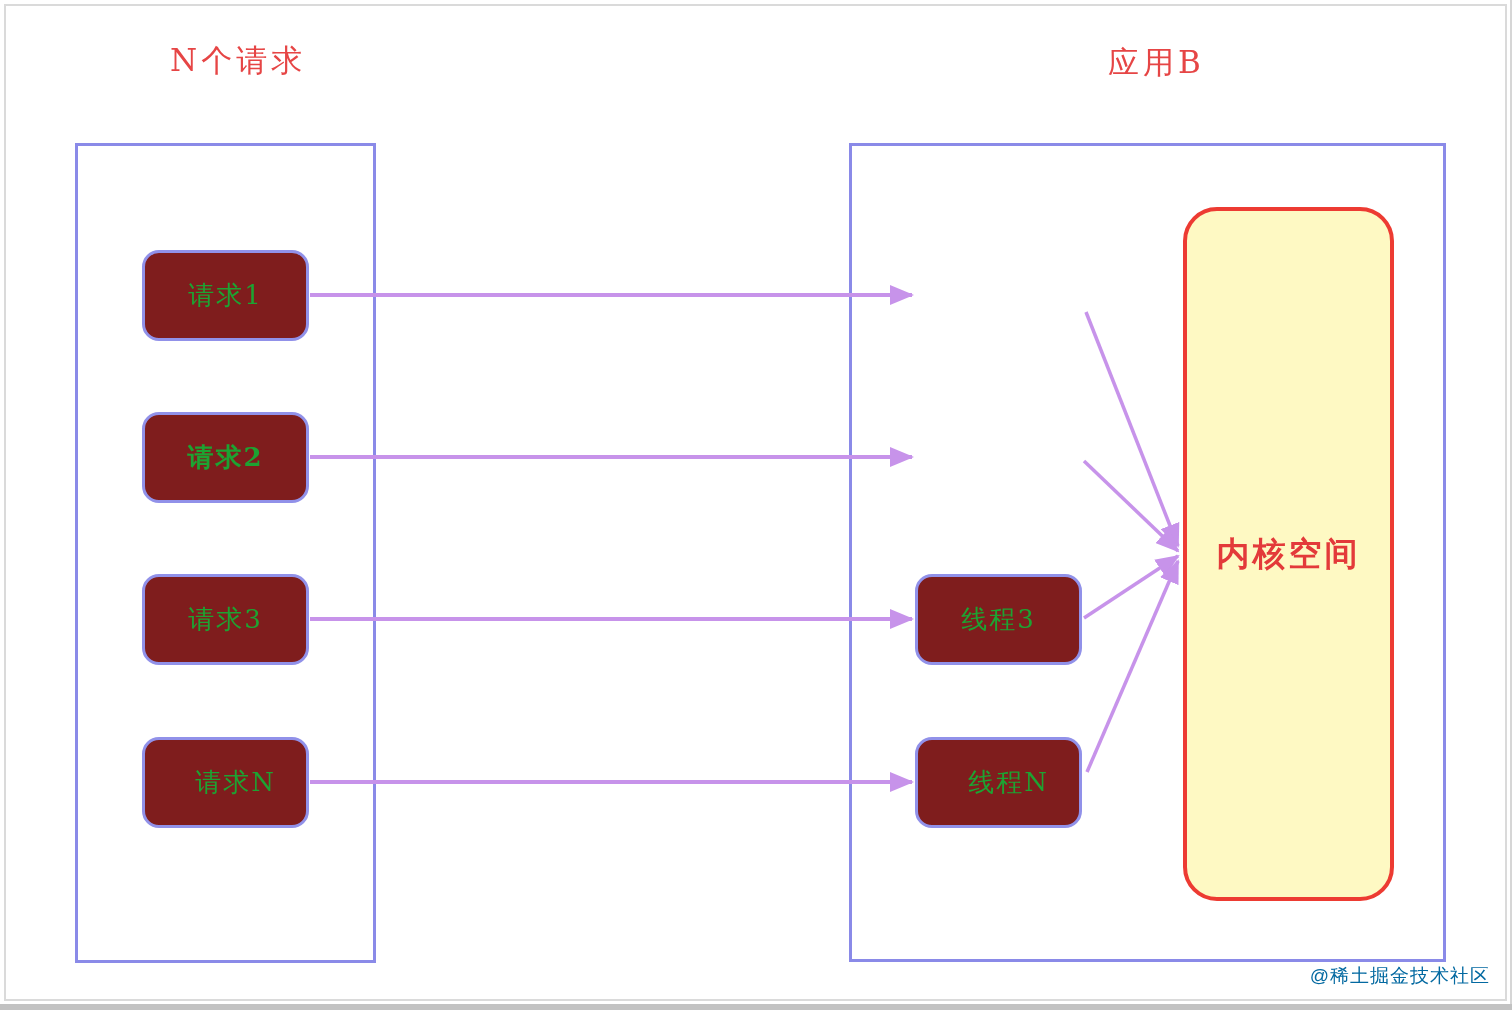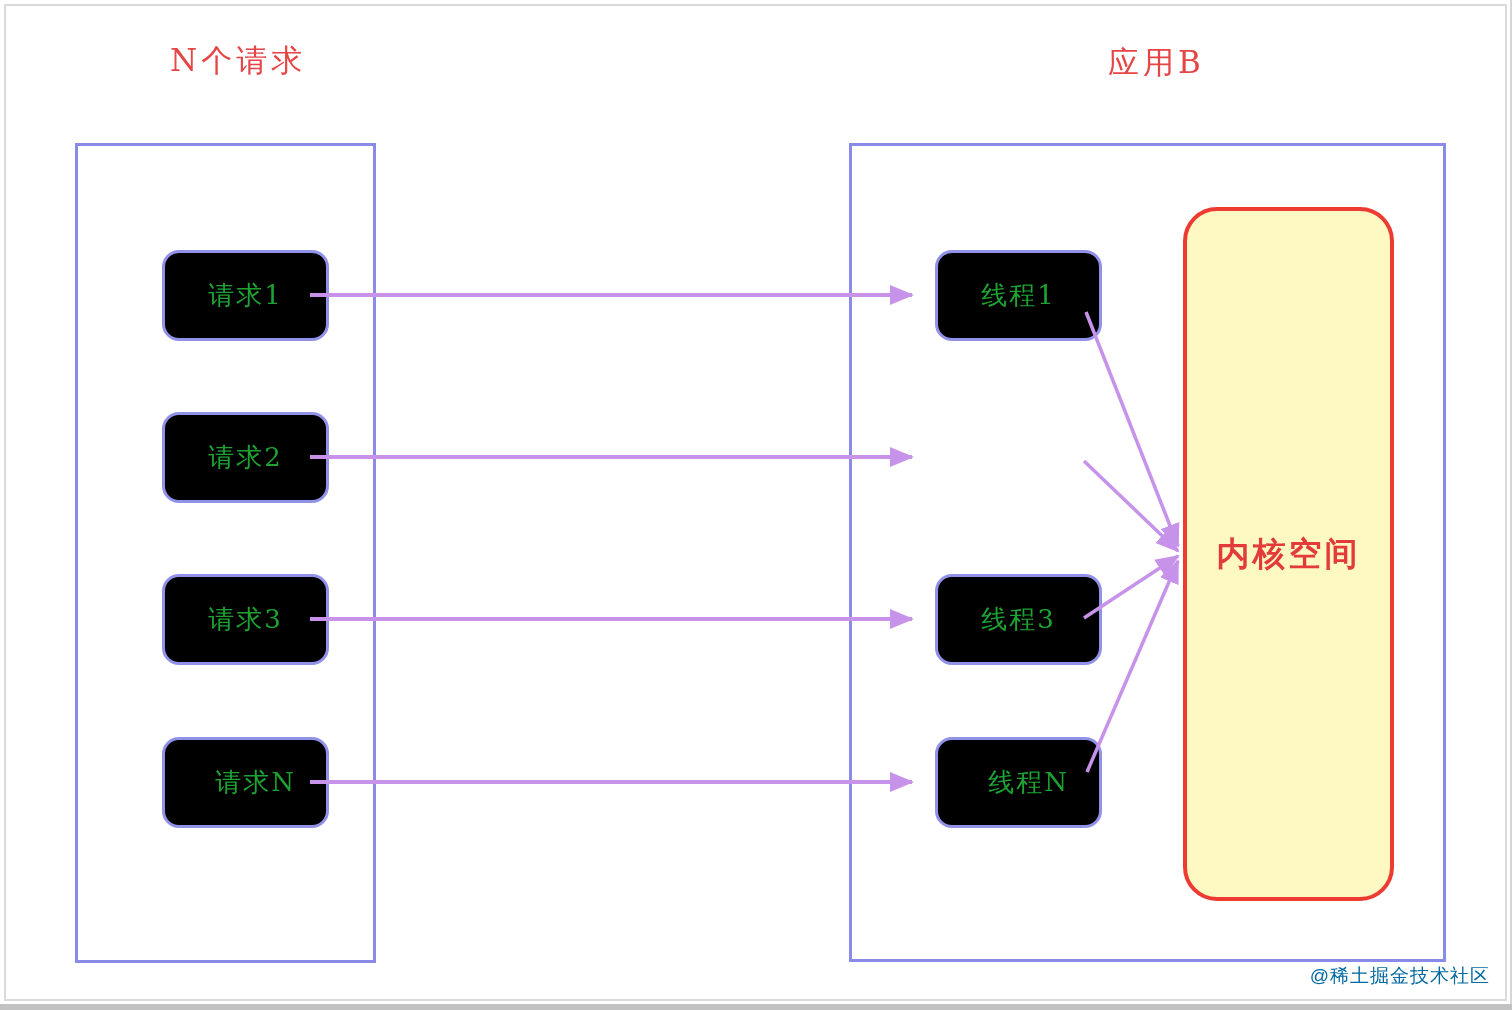--- a/index.html
+++ b/index.html
@@ -40,33 +40,32 @@
     background:transparent;
     box-sizing:border-box;
   }
   .container-left{left:75px;top:143px;width:301px;height:820px;}
   .container-right{left:849px;top:143px;width:597px;height:819px;}
   .node{
     position:absolute;
     width:167px;height:91px;
     border:3.5px solid #9191e9;
     border-radius:17px;
-    background:#000000;
+    background:#7f1d1d;
     display:flex;align-items:center;justify-content:center;
     font-size:26px;
     color:#1da332;
     letter-spacing:2px;
     box-sizing:border-box;
     z-index:3;
-    margin-left:20px;
   }
   .req{left:142px;}
   .thr{left:915px;}
   .row1{top:250px;}
-  .row2{top:412px;}
+  .row2{top:412px;font-weight:bold;}
   .row3{top:574px;}
   .row4{top:737px;padding-left:20px;}
   .kernel-box{
     position:absolute;
     left:1183px;top:207px;width:211px;height:694px;
     border:4px solid #ed3b32;
     border-radius:34px;
     background:#fef9c3;
     display:flex;align-items:center;justify-content:center;
     font-size:33px;
@@ -109,23 +108,20 @@
   <div class="node req row2">
     <span>请求2</span>
   </div>
   <div class="node req row3">
     <span>请求3</span>
   </div>
   <div class="node req row4">
     <span>请求N</span>
   </div>
 
-  <div class="node thr row1">
-    <span>线程1</span>
-  </div>
   <div class="node thr row3">
     <span>线程3</span>
   </div>
   <div class="node thr row4">
     <span>线程N</span>
   </div>
 
   <div class="kernel-box">
     <span>内核空间</span>
   </div>

